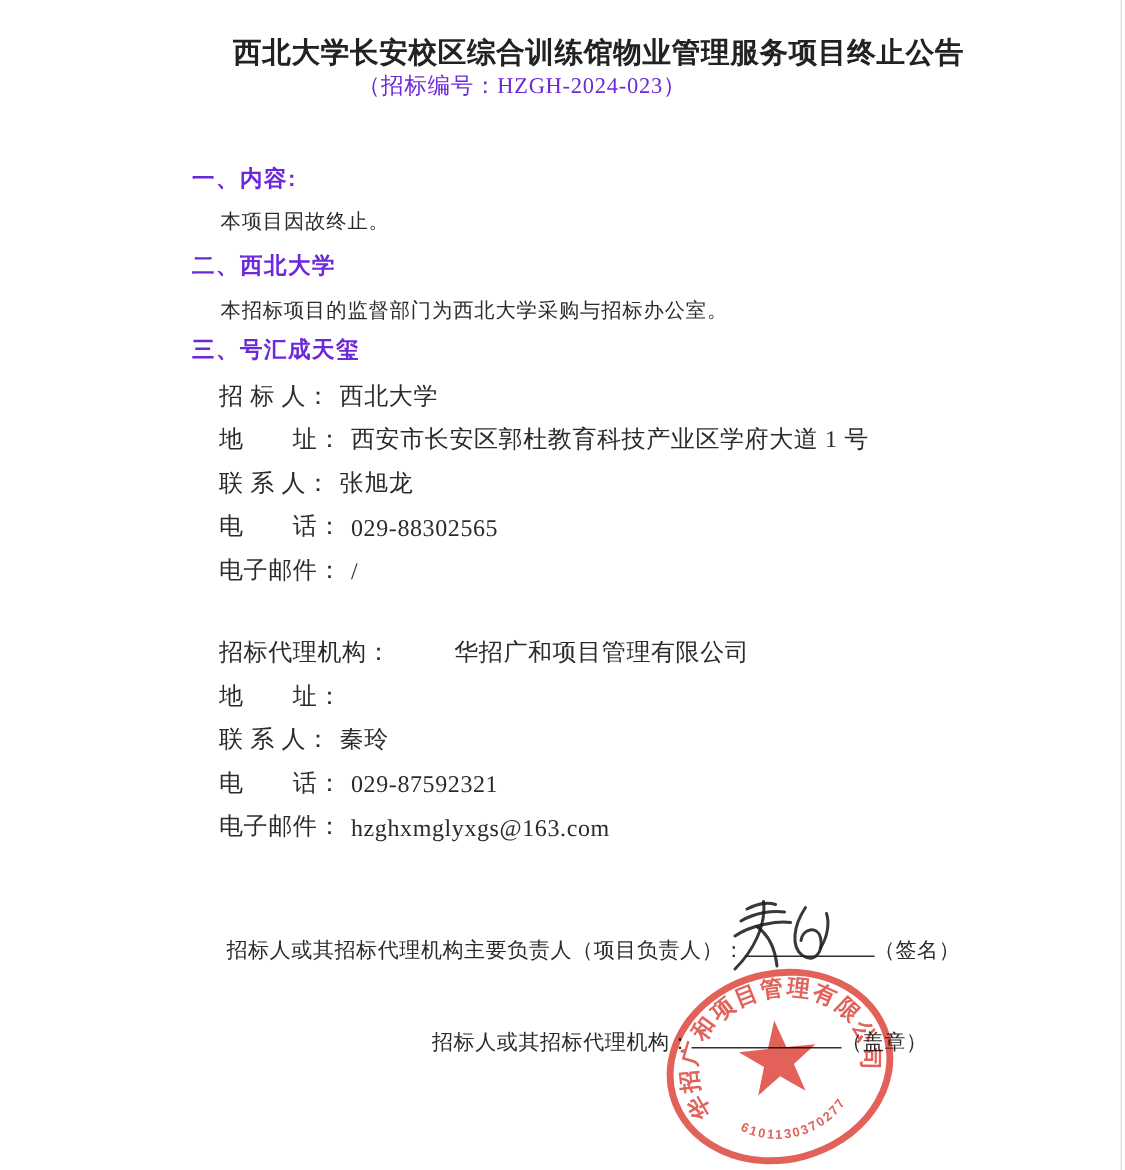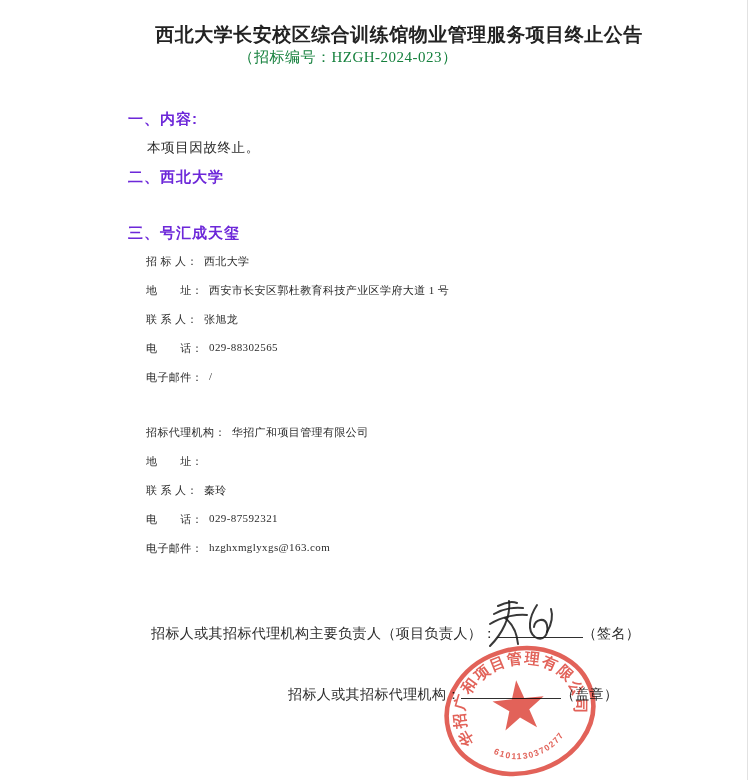--- a/index.html
+++ b/index.html
@@ -2,24 +2,24 @@
 <html><head>
 <meta charset="utf-8">
 <style>
   html,body{margin:0;padding:0;background:#ffffff;}
   .page{
     position:relative;width:750px;height:780px;background:#ffffff;overflow:hidden;
     font-family:"Liberation Serif","DejaVu Serif",serif;color:#2b2b2b;
   }
   .abs{position:absolute;white-space:pre;}
   .doc-title{left:0;top:22px;width:750px;text-align:center;font-size:19px;font-weight:bold;color:#222;letter-spacing:.5px;padding-left:24px;}
-  .doc-subtitle{left:0;top:48px;width:696px;text-align:center;font-size:15px;color:#15803d;letter-spacing:.5px;}
+  .doc-subtitle{left:0;top:48px;width:696px;text-align:center;font-size:15px;color:#6d28d9;letter-spacing:.5px;}
   .sec-heading{font-family:"Liberation Sans","DejaVu Sans",sans-serif;font-weight:bold;font-size:15px;color:#6d28d9;letter-spacing:1px;}
   .body-text{font-size:13.5px;letter-spacing:.6px;text-align:right;}
-  .crow{display:flex;align-items:flex-start;font-size:11px;letter-spacing:.4px;}
+  .crow{display:flex;align-items:flex-end;font-size:16px;letter-spacing:.4px;}
   .crow .lbl{white-space:pre;}
   .crow .val{white-space:pre;margin-left:6px;}
   .sign-row{display:flex;align-items:baseline;font-size:14px;letter-spacing:.4px;}
   .blank-line{display:inline-block;border-bottom:1.6px solid #2f2f2f;height:15px;}
   .blank-sign{width:86px;}
   .blank-seal{width:100px;}
   .sig-svg{position:absolute;left:484px;top:597px;z-index:6;}
   .stamp-svg{position:absolute;left:440px;top:641px;z-index:5;mix-blend-mode:multiply;opacity:.93;}
   .scan-edge{position:absolute;top:0;right:2px;width:1px;height:780px;background:#e2e2e2;}
 </style>
@@ -28,20 +28,21 @@
 
 <div class="page">
 
   <div class="abs doc-title">西北大学长安校区综合训练馆物业管理服务项目终止公告</div>
   <div class="abs doc-subtitle">（招标编号：HZGH-2024-023）</div>
 
   <div class="abs sec-heading" style="left:128px;top:110px;">一、内容:</div>
   <div class="abs body-text" style="left:147px;top:139px;">本项目因故终止。</div>
 
   <div class="abs sec-heading" style="left:128px;top:168px;">二、西北大学</div>
+  <div class="abs body-text" style="left:147px;top:198px;">本招标项目的监督部门为西北大学采购与招标办公室。</div>
 
   <div class="abs sec-heading" style="left:128px;top:224px;">三、号汇成天玺</div>
 
   <div class="abs crow" style="left:146px;top:254px;">
     <span class="lbl">招 标 人：</span>
     <span class="val">西北大学</span>
   </div>
   <div class="abs crow" style="left:146px;top:283px;">
     <span class="lbl">地　　址：</span>
     <span class="val">西安市长安区郭杜教育科技产业区学府大道 1 号</span>
@@ -52,21 +53,21 @@
   </div>
   <div class="abs crow" style="left:146px;top:341px;">
     <span class="lbl">电　　话：</span>
     <span class="val">029-88302565</span>
   </div>
   <div class="abs crow" style="left:146px;top:370px;">
     <span class="lbl">电子邮件：</span>
     <span class="val">/</span>
   </div>
 
-  <div class="abs crow" style="left:146px;top:425px;">
+  <div class="abs crow" style="left:146px;top:425px;gap:36px;">
     <span class="lbl">招标代理机构：</span>
     <span class="val">华招广和项目管理有限公司</span>
   </div>
   <div class="abs crow" style="left:146px;top:454px;">
     <span class="lbl">地　　址：</span>
   </div>
   <div class="abs crow" style="left:146px;top:483px;">
     <span class="lbl">联 系 人：</span>
     <span class="val">秦玲</span>
   </div>

